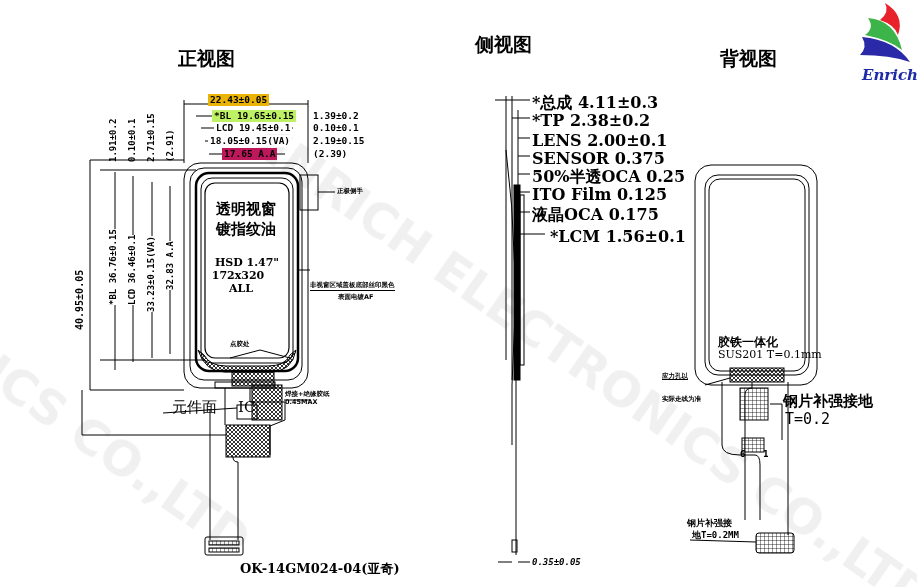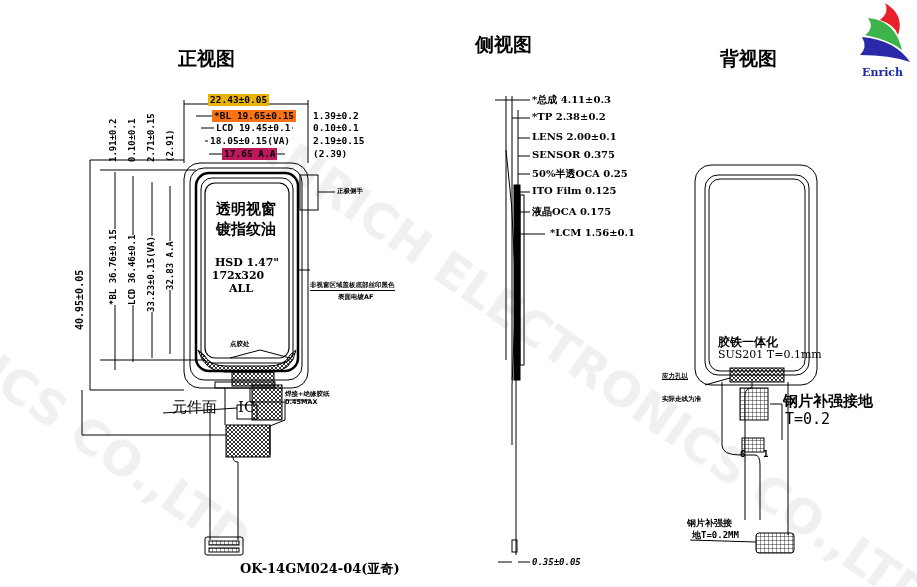--- a/index.html
+++ b/index.html
@@ -2,25 +2,25 @@
 <html><head>
 <meta charset="utf-8">
 <style>
   html,body{margin:0;padding:0;background:#ffffff;}
   body{width:917px;height:587px;position:relative;overflow:hidden;font-family:"DejaVu Serif","Liberation Serif",serif;color:#000;}
   .abs{position:absolute;white-space:nowrap;}
   .title{font-family:"DejaVu Sans","Liberation Sans",sans-serif;font-size:19px;font-weight:bold;}
   .dim{font-family:"DejaVu Sans Mono","Liberation Mono",monospace;font-size:9.5px;font-weight:bold;line-height:12px;}
   .dimv{font-family:"DejaVu Sans Mono","Liberation Mono",monospace;font-size:9px;font-weight:bold;transform-origin:left top;transform:rotate(-90deg);}
   .tiny{font-family:"DejaVu Sans","Liberation Sans",sans-serif;font-size:6.5px;font-weight:bold;}
-  .side{font-family:"DejaVu Serif","Liberation Serif",serif;font-size:10px;font-weight:bold;}
+  .side{font-family:"DejaVu Serif","Liberation Serif",serif;font-size:16px;font-weight:bold;}
   .big{font-family:"DejaVu Sans","Liberation Sans",sans-serif;font-size:14px;font-weight:bold;}
   .center-txt{font-family:"DejaVu Serif","Liberation Serif",serif;font-weight:bold;text-align:center;}
   svg{position:absolute;left:0;top:0;}
-  .logo-text{font-family:"DejaVu Serif","Liberation Serif",serif;font-weight:bold;font-size:11px;color:#1f2aa8;}
+  .logo-text{font-family:"DejaVu Serif","Liberation Serif",serif;font-style:italic;font-weight:bold;font-size:15px;color:#1f2aa8;}
 </style>
 </head>
 <body>
 
 <svg width="917" height="587" viewBox="0 0 917 587">
   <defs>
     <pattern id="hatch" width="4" height="4" patternUnits="userSpaceOnUse">
       <path d="M0,0 L4,4 M4,0 L0,4" stroke="#000" stroke-width="0.8"></path>
     </pattern>
     <pattern id="grid" width="4" height="4" patternUnits="userSpaceOnUse">
@@ -137,21 +137,21 @@
   </g>
 </svg>
 
 <div class="abs title" style="left:178px;top:46px;">正视图</div>
 <div class="abs title" style="left:475px;top:32px;">侧视图</div>
 <div class="abs title" style="left:720px;top:46px;">背视图</div>
 
 <div class="abs logo-text" style="left:862px;top:66px;">Enrich</div>
 
 <div class="abs dim" style="left:208px;top:94px;background:#eab308;padding:0 2px;">22.43±0.05</div>
-<div class="abs dim" style="left:212px;top:110px;background:#f97316;padding:0 2px;">*BL 19.65±0.15</div>
+<div class="abs dim" style="left:212px;top:110px;background:#bef264;padding:0 2px;">*BL 19.65±0.15</div>
 <div class="abs dim" style="left:214px;top:122px;background:#fff;padding:0 2px;">LCD 19.45±0.1</div>
 <div class="abs dim" style="left:208px;top:135px;background:#fff;padding:0 2px;">18.05±0.15(VA)</div>
 <div class="abs dim" style="left:222px;top:148px;background:#be185d;padding:0 2px;">17.65 A.A</div>
 
 <div class="abs dim" style="left:313px;top:110px;">1.39±0.2</div>
 <div class="abs dim" style="left:313px;top:122px;">0.10±0.1</div>
 <div class="abs dim" style="left:313px;top:135px;">2.19±0.15</div>
 <div class="abs dim" style="left:313px;top:148px;">(2.39)</div>
 
 <div class="abs dimv" style="left:108px;top:162px;">1.91±0.2</div>

